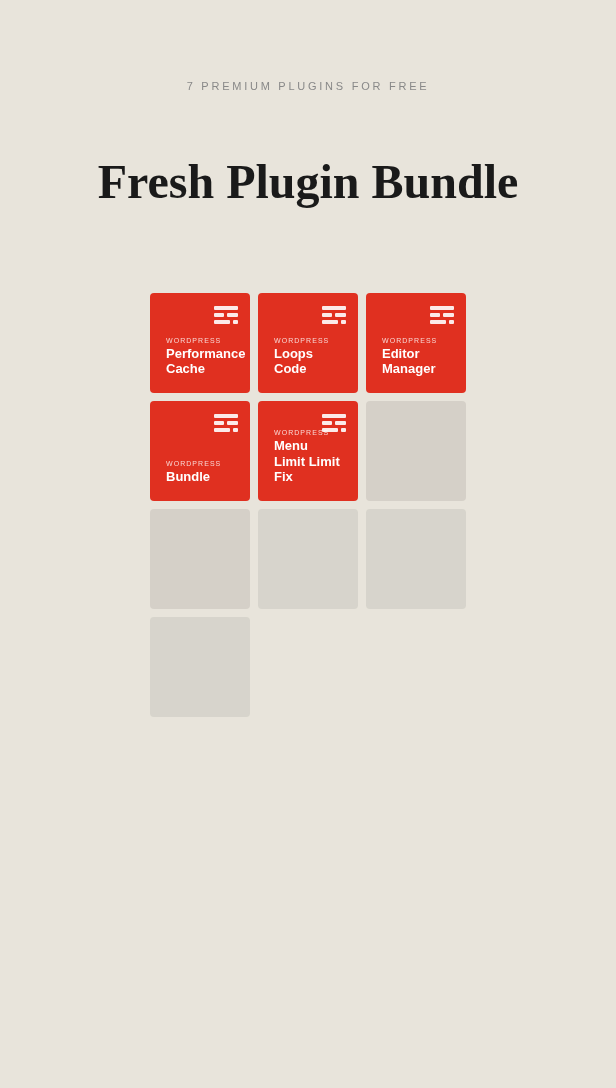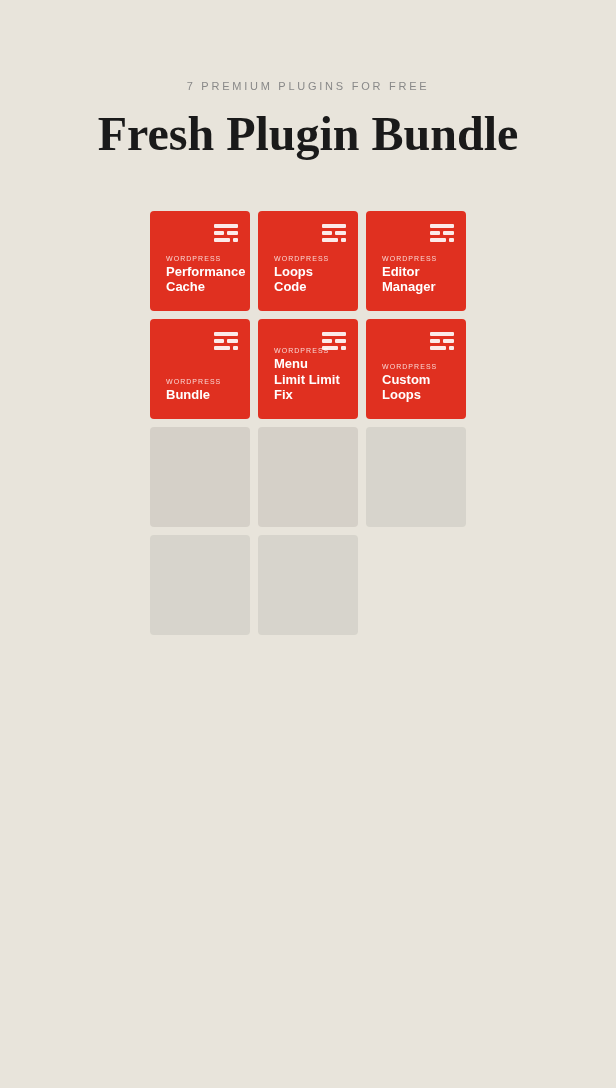--- a/index.html
+++ b/index.html
@@ -13,39 +13,40 @@
       flex-direction: column;
       align-items: center;
     }
 
     .page-wrapper {
       width: 100%;
       display: flex;
       flex-direction: column;
       align-items: center;
       padding: 80px 60px 60px;
+      gap: 48px;
     }
 
     .subtitle {
       letter-spacing: 0.25em;
       font-size: 11px;
       color: #888;
       font-family: Arial, sans-serif;
       font-weight: 400;
       text-transform: uppercase;
       margin-bottom: 16px;
     }
 
     .main-title {
       font-size: 48px;
       font-weight: 700;
       color: #1a1a1a;
       text-align: center;
       line-height: 1.1;
-      margin-bottom: 50px;
+      margin-bottom: 36px;
       font-family: Georgia, serif;
     }
 
     .plugins-grid {
       display: grid;
       grid-template-columns: repeat(3, 100px);
       grid-template-rows: repeat(4, 100px);
       gap: 8px;
       margin-bottom: 50px;
     }
@@ -169,31 +170,20 @@
         <div class="plugin-icon"><svg viewBox="0 0 28 28" fill="none" xmlns="http://www.w3.org/2000/svg">
   <rect x="2" y="3" width="24" height="4" rx="1" fill="white" opacity="0.9"></rect>
   <rect x="2" y="10" width="10" height="4" rx="1" fill="white" opacity="0.9"></rect>
   <rect x="15" y="10" width="11" height="4" rx="1" fill="white" opacity="0.9"></rect>
   <rect x="2" y="17" width="16" height="4" rx="1" fill="white" opacity="0.9"></rect>
   <rect x="21" y="17" width="5" height="4" rx="1" fill="white" opacity="0.9"></rect>
 </svg></div>
         <div class="plugin-label-wp">WORDPRESS</div>
         <div class="plugin-label-name">Menu Limit Limit Fix</div>
       </div>
-      <div class="plugin-card">
-        <div class="plugin-icon"><svg viewBox="0 0 28 28" fill="none" xmlns="http://www.w3.org/2000/svg">
-  <rect x="2" y="3" width="24" height="4" rx="1" fill="white" opacity="0.9"></rect>
-  <rect x="2" y="10" width="10" height="4" rx="1" fill="white" opacity="0.9"></rect>
-  <rect x="15" y="10" width="11" height="4" rx="1" fill="white" opacity="0.9"></rect>
-  <rect x="2" y="17" width="16" height="4" rx="1" fill="white" opacity="0.9"></rect>
-  <rect x="21" y="17" width="5" height="4" rx="1" fill="white" opacity="0.9"></rect>
-</svg></div>
-        <div class="plugin-label-wp">WORDPRESS</div>
-        <div class="plugin-label-name">Custom Loops</div>
-      </div>
       <div class="plugin-card empty"></div>
       <div class="plugin-card empty"></div>
       <div class="plugin-card faded"></div>
       <div class="plugin-card faded"></div>
       <div class="plugin-card faded"></div>
     </div>
 
 
 </div>
 

